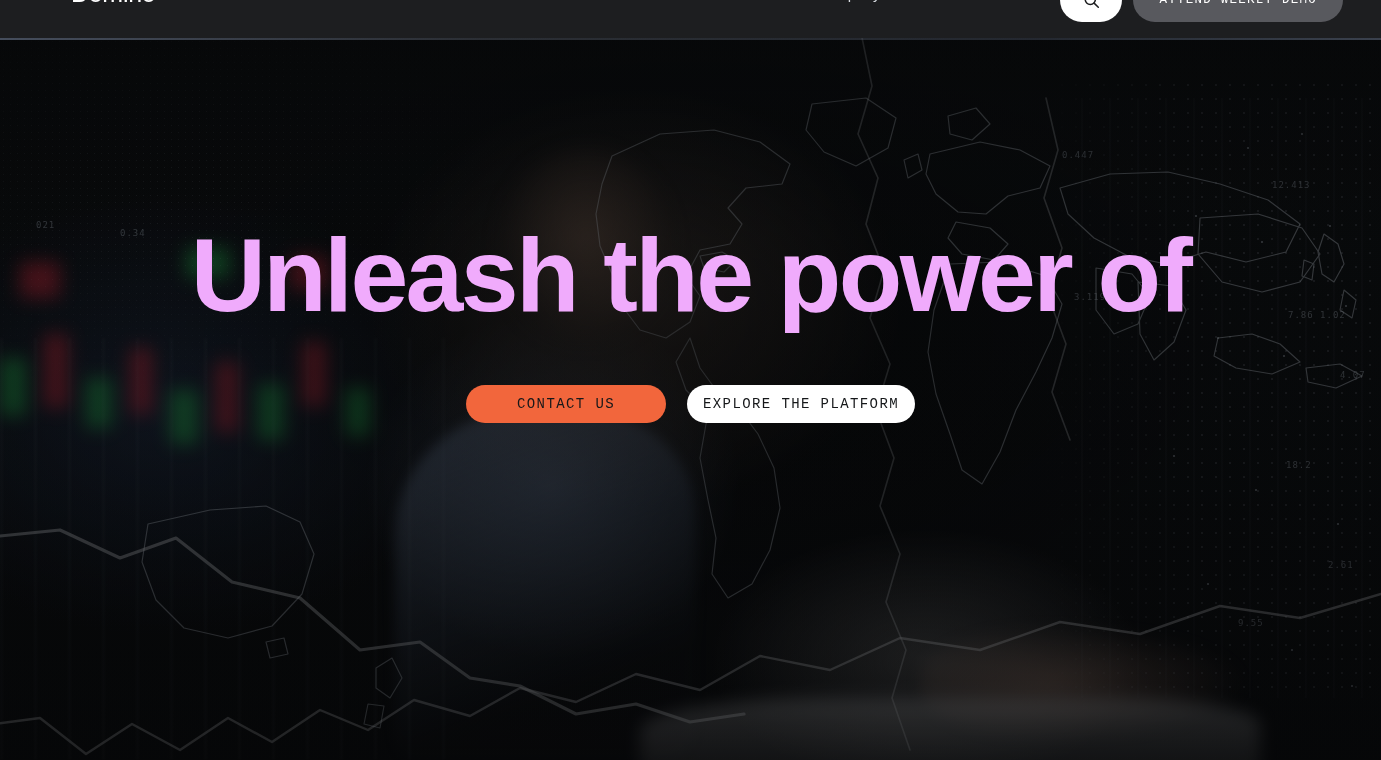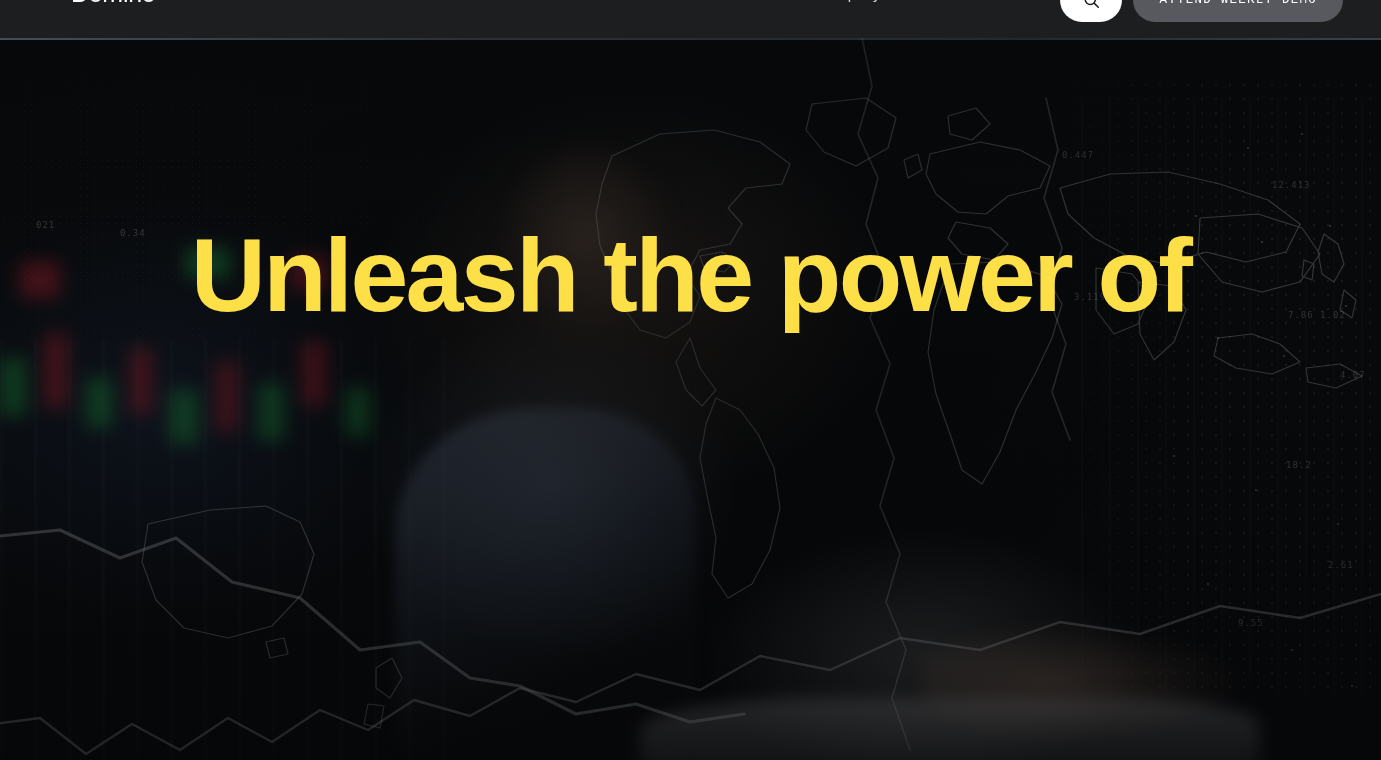--- a/index.html
+++ b/index.html
@@ -264,21 +264,21 @@
     z-index: 20;
     display: flex;
     flex-direction: column;
     align-items: center;
   }
 
   .hero-title {
     margin-top: 184px;
     width: 1060px;
     text-align: center;
-    color: #fde047;
+    color: #f0abfc;
     font-family: "Liberation Sans", sans-serif;
     font-size: 104px;
     font-weight: 700;
     line-height: 106px;
     letter-spacing: -2.6px;
   }
   .hero-title .ln { display: block; }
 
   .hero-ctas {
     margin-top: 57px;
@@ -470,18 +470,20 @@
       <div class="hero-scrim"></div>
       <div class="hero-topline"></div>
     </div>
 
     <div class="hero-content">
       <h1 class="hero-title">
         <span class="ln">Unleash the power of</span>
       </h1>
 
       <div class="hero-ctas">
+        <button class="cta cta-primary">CONTACT US</button>
+        <button class="cta cta-secondary">EXPLORE THE PLATFORM</button>
       </div>
     </div>
 
   </section>
 
 </div>
 
 </body></html>

